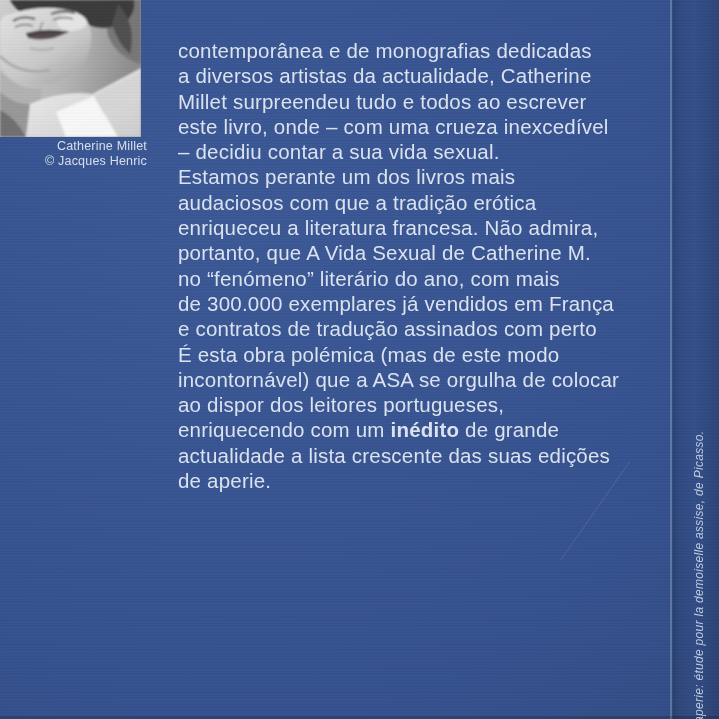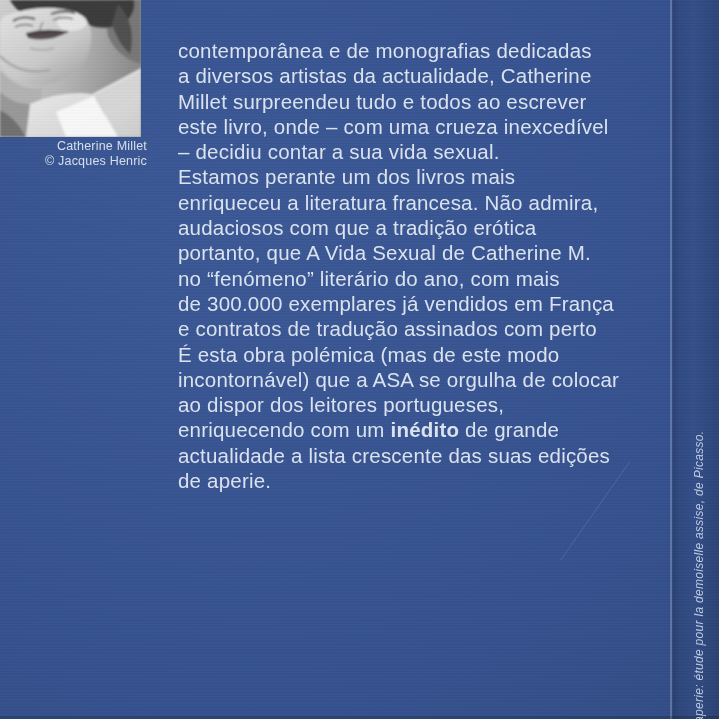--- a/index.html
+++ b/index.html
@@ -145,22 +145,22 @@
     <div class="cap-line">© Jacques Henric</div>
   </div>
 
   <div class="blurb" id="blurb">
       <div class="blurb-line"><span>contemporânea e de monografias dedicadas</span></div>
       <div class="blurb-line"><span>a diversos artistas da actualidade, Catherine</span></div>
       <div class="blurb-line"><span>Millet surpreendeu tudo e todos ao escrever</span></div>
       <div class="blurb-line"><span>este livro, onde – com uma crueza inexcedível</span></div>
       <div class="blurb-line"><span>– decidiu contar a sua vida sexual.</span></div>
       <div class="blurb-line"><span>Estamos perante um dos livros mais</span></div>
+      <div class="blurb-line"><span>audaciosos com que a tradição erótica</span></div>
       <div class="blurb-line"><span>enriqueceu a literatura francesa. Não admira,</span></div>
-      <div class="blurb-line"><span>audaciosos com que a tradição erótica</span></div>
       <div class="blurb-line"><span>portanto, que </span><span class="it">A Vida Sexual de Catherine M.</span></div>
       <div class="blurb-line"><span>no “fenómeno” literário do ano, com mais</span></div>
       <div class="blurb-line"><span>de 300.000 exemplares já vendidos em França</span></div>
       <div class="blurb-line"><span>e contratos de tradução assinados com perto</span></div>
       <div class="blurb-line"><span>É esta obra polémica (mas de este modo</span></div>
       <div class="blurb-line"><span>incontornável) que a ASA se orgulha de colocar</span></div>
       <div class="blurb-line"><span>ao dispor dos leitores portugueses,</span></div>
       <div class="blurb-line"><span>enriquecendo com um </span><span class="bd">inédito</span><span> de grande</span></div>
       <div class="blurb-line"><span>actualidade a lista crescente das suas edições</span></div>
       <div class="blurb-line"><span>de aperie.</span></div>

